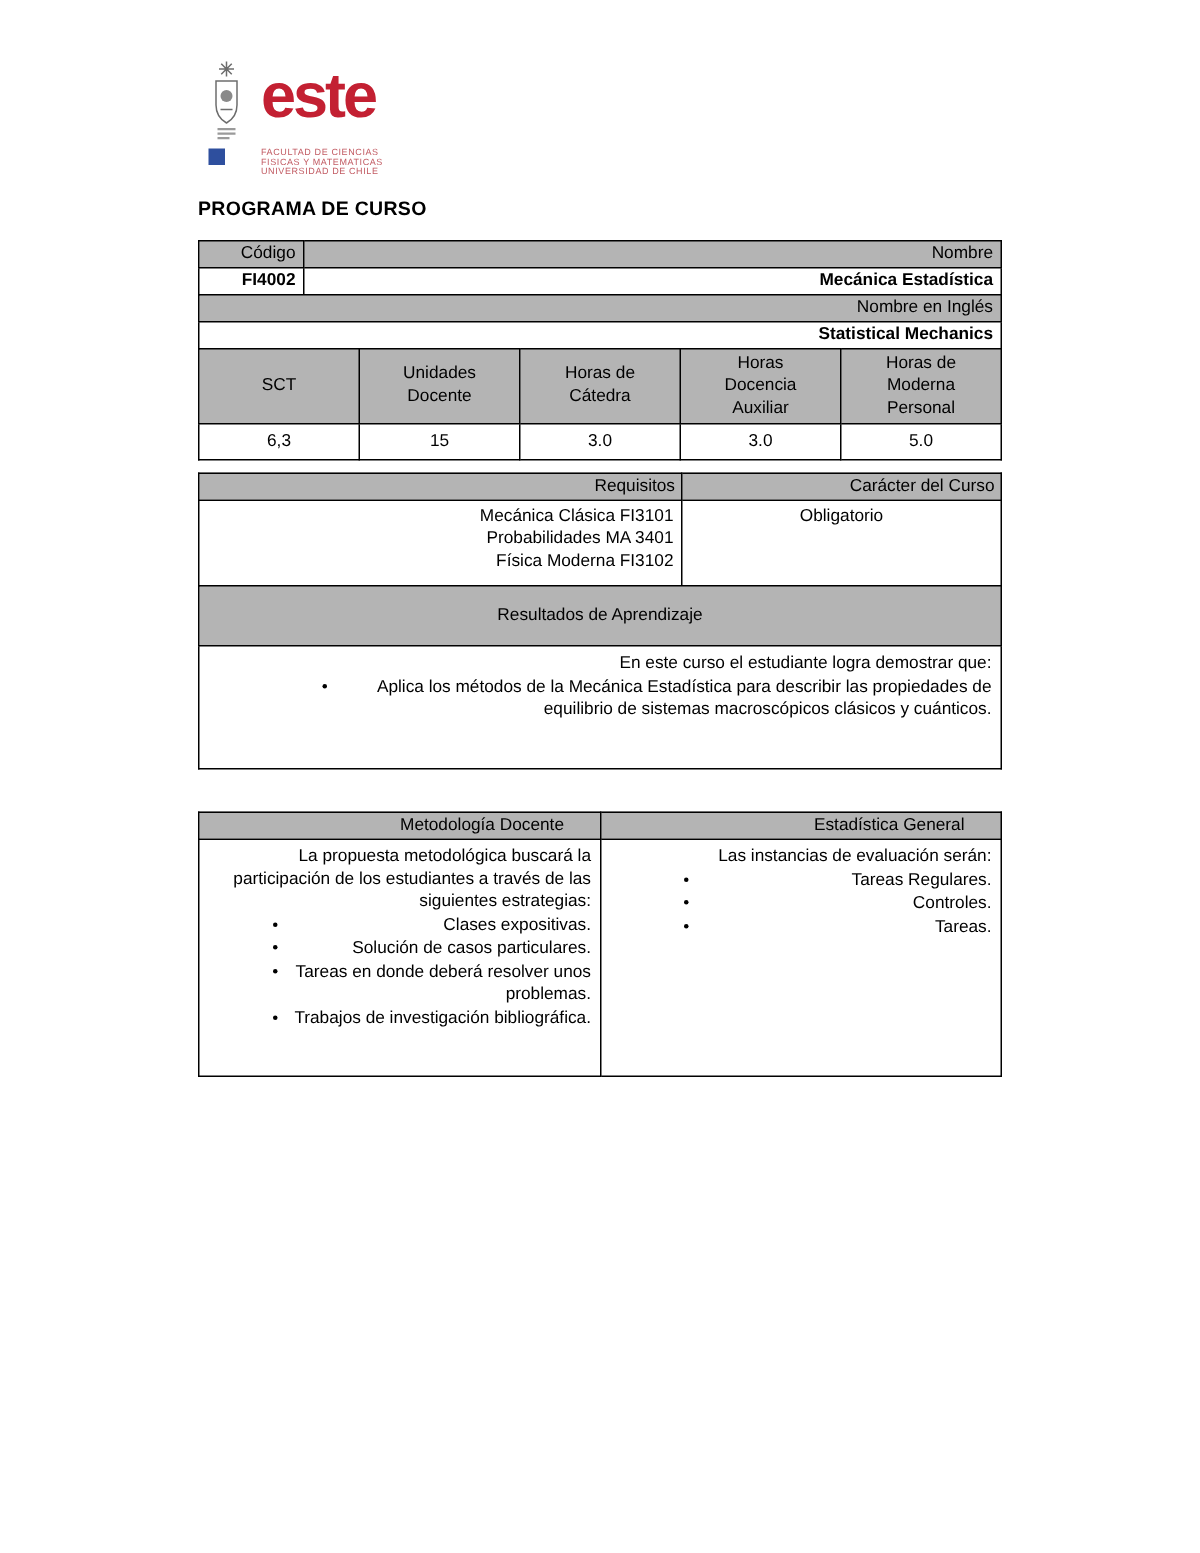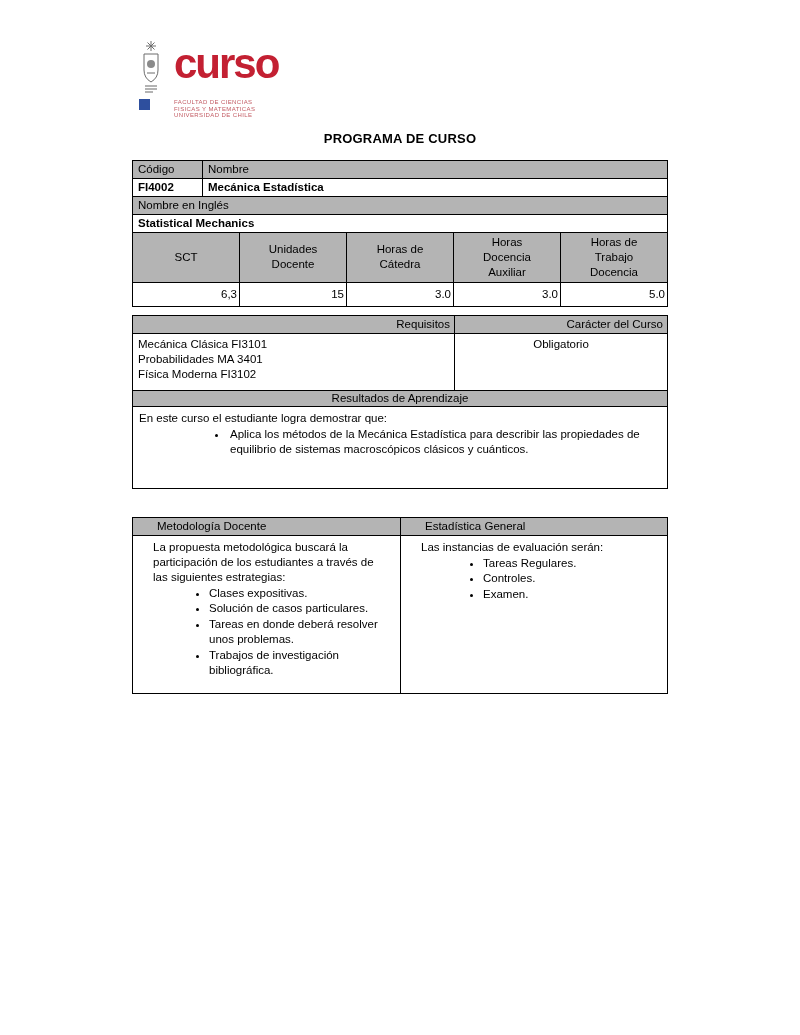--- a/index.html
+++ b/index.html
@@ -37,86 +37,86 @@
   .faculty-lines { margin-top: 3px; }
   .faculty-lines div {
     font-size: 6px;
     line-height: 6.5px;
     letter-spacing: 0.4px;
     color: #c25b63;
   }
 
   
   .page-title {
-    text-align: center;
+    text-align: left;
     font-size: 13px;
     font-weight: bold;
     margin-top: 12px;
     letter-spacing: 0.2px;
   }
 
   
   table {
     border-collapse: collapse;
     width: 536px;
     table-layout: fixed;
   }
   td, th {
     border: 1px solid #000;
     font-size: 11.5px;
     font-weight: normal;
     line-height: 15px;
-    text-align: left;
+    text-align: right;
     vertical-align: middle;
   }
   .gray { background: #b4b4b4; }
   .stack { margin-top: -1px; }     
   .first-table { margin-top: 14px; }
   .gap8 { height: 8px; }
 
   .lbl-cell { padding: 1px 5px; height: 16px; }
   .val-cell { padding: 1px 5px; height: 17px; font-weight: bold; margin-top: 12px; }
 
   .hours-head th { padding: 2px 16px; height: 46px; text-align: center; }
-  .hours-val td { height: 24px; text-align: right; padding: 2px; }
+  .hours-val td { height: 24px; text-align: center; padding: 2px; }
 
   .req-head td { height: 16px; text-align: right; padding: 1px 4px; }
   .req-body td { vertical-align: top; height: 57px; padding: 3px 5px; }
   .req-body .caracter-val { text-align: center; }
 
-  .res-head td { height: 15px; text-align: center; padding: 0 4px; }
+  .res-head td { height: 15px; text-align: center; padding: 12px 4px; }
   .res-body td { vertical-align: top; height: 82px; padding: 4px 6px; }
 
   ul { list-style: disc; margin: 1px 0 0 0; }
   .res-list { padding-left: 89px; }
   .res-list li { padding-left: 2px; }
   .met-list { padding-left: 56px; margin-top: 1px; }
   .eva-list { padding-left: 62px; margin-top: 1px; }
   li { line-height: 15.5px; }
 
   .table2 { margin-top: 28px; }
   .t2-head td { height: 17px; padding: 1px 24px; }
-  .t2-body td { vertical-align: top; height: 158px; padding: 4px 20px; margin-top: 28px; }
+  .t2-body td { vertical-align: top; height: 158px; padding: 4px 6px; margin-top: 28px; }
 </style>
 </head>
 <body>
 
 <div class="content">
 
   <div class="logo">
     <svg class="crest" viewBox="0 0 24 56">
       <g stroke="#6d6d6d" stroke-width="1" fill="none">
         <path d="M12 1 L12 11 M7 6 L17 6 M8.5 2.5 L15.5 9.5 M15.5 2.5 L8.5 9.5"></path>
         <path d="M5 14 L19 14 L19 30 Q19 38 12 42 Q5 38 5 30 Z"></path>
         <circle cx="12" cy="24" r="4" fill="#8a8a8a" stroke="none"></circle>
         <path d="M8 33 L16 33"></path>
         <path d="M6 46 L18 46 M6 49 L18 49 M6 52 L14 52" stroke="#9a9a9a" stroke-width="1.5"></path>
       </g>
     </svg>
-    <div class="brand">curso</div>
+    <div class="brand">este</div>
     <div class="blue-square"></div>
     <div class="faculty-lines">
         <div>FACULTAD DE CIENCIAS</div>
         <div>FISICAS Y MATEMATICAS</div>
         <div>UNIVERSIDAD DE CHILE</div>
       </div>
   </div>
 
   <div class="page-title">PROGRAMA DE CURSO</div>
 
@@ -148,21 +148,21 @@
   </tbody>
     </table>
 
   <table class="stack">
     <tbody>
         <tr class="hours-head">
       <th class="gray">SCT</th>
       <th class="gray">Unidades Docente</th>
       <th class="gray">Horas de Cátedra</th>
       <th class="gray">Horas Docencia Auxiliar</th>
-      <th class="gray">Horas de Trabajo Docencia</th>
+      <th class="gray">Horas de Moderna Personal</th>
     </tr>
     <tr class="hours-val">
       <td>6,3</td>
       <td>15</td>
       <td>3.0</td>
       <td>3.0</td>
       <td>5.0</td>
     </tr>
   </tbody>
     </table>
@@ -226,20 +226,20 @@
               <li>Solución de casos particulares.</li>
               <li>Tareas en donde deberá resolver unos problemas.</li>
               <li>Trabajos de investigación bibliográfica.</li>
             </ul>
       </td>
       <td>
         <div>Las instancias de evaluación serán:</div>
         <ul class="eva-list">
               <li>Tareas Regulares.</li>
               <li>Controles.</li>
-              <li>Examen.</li>
+              <li>Tareas.</li>
             </ul>
       </td>
     </tr>
   </tbody>
     </table>
 
 </div>
 
 </body></html>

